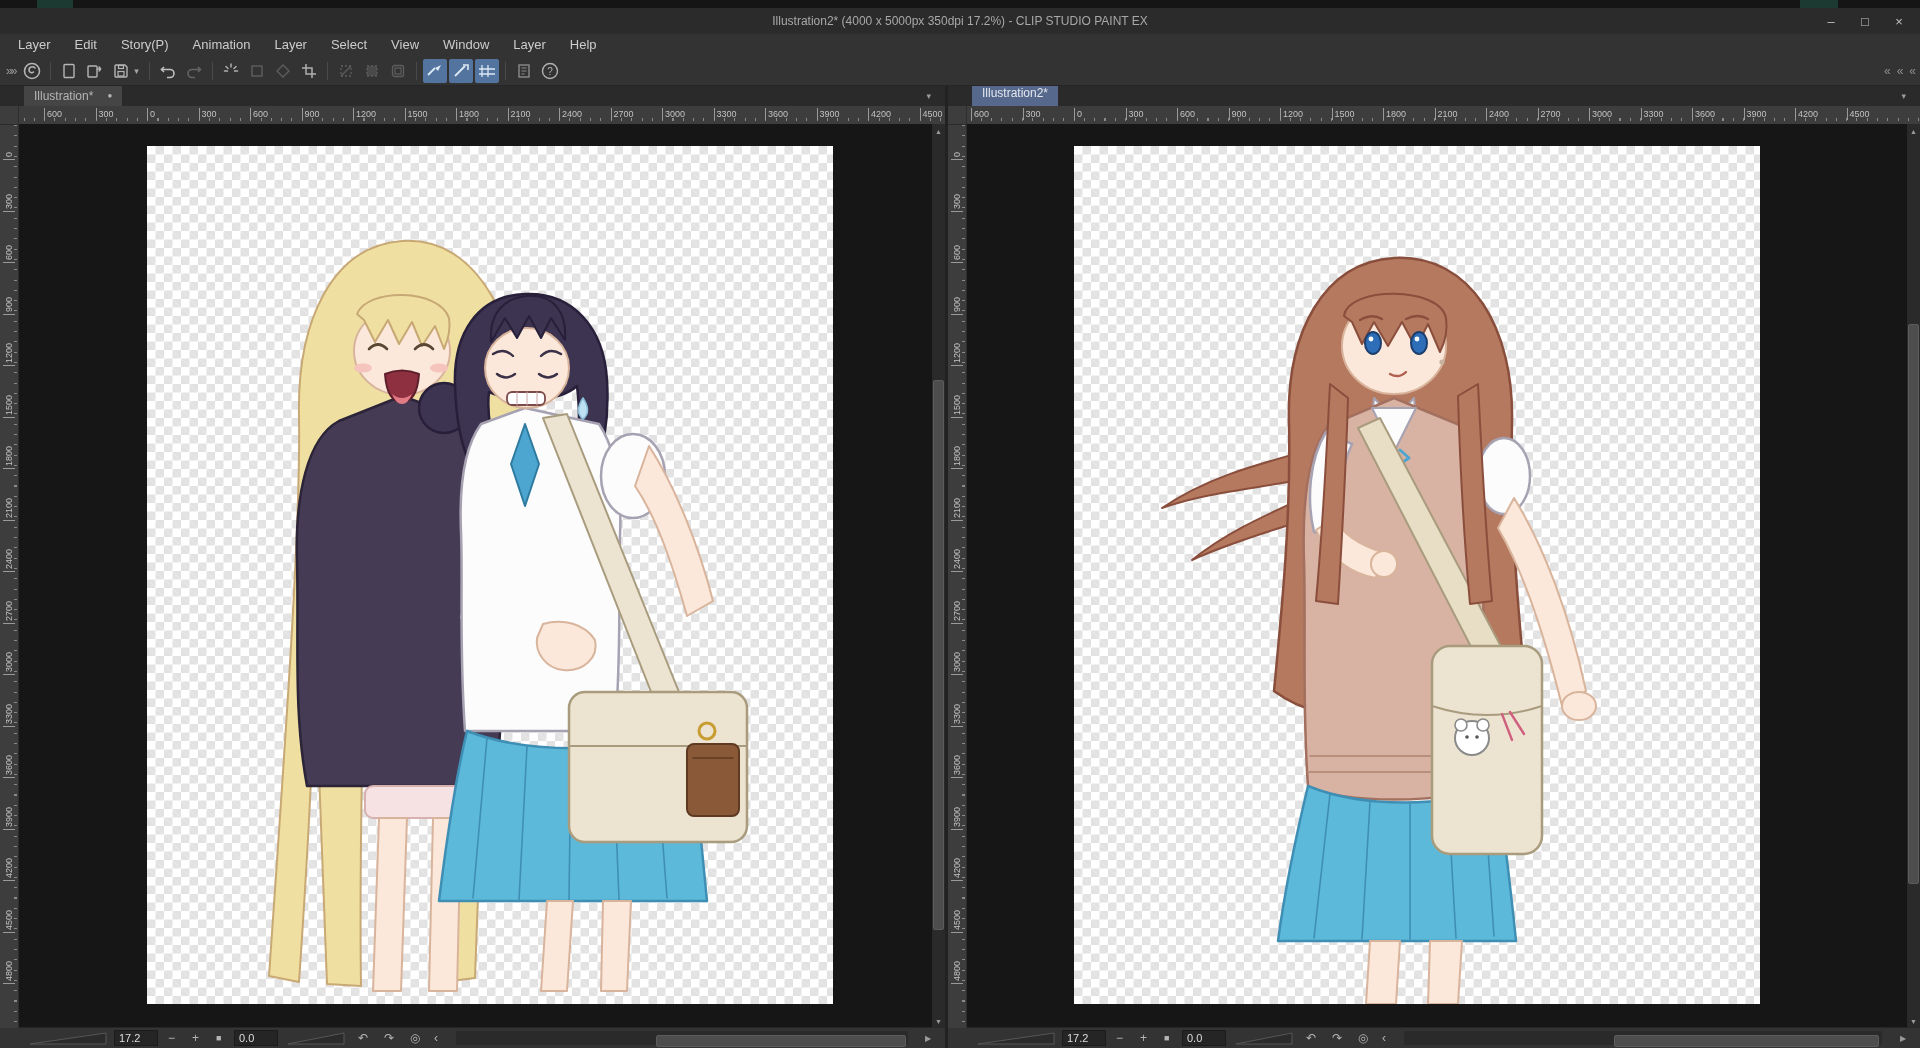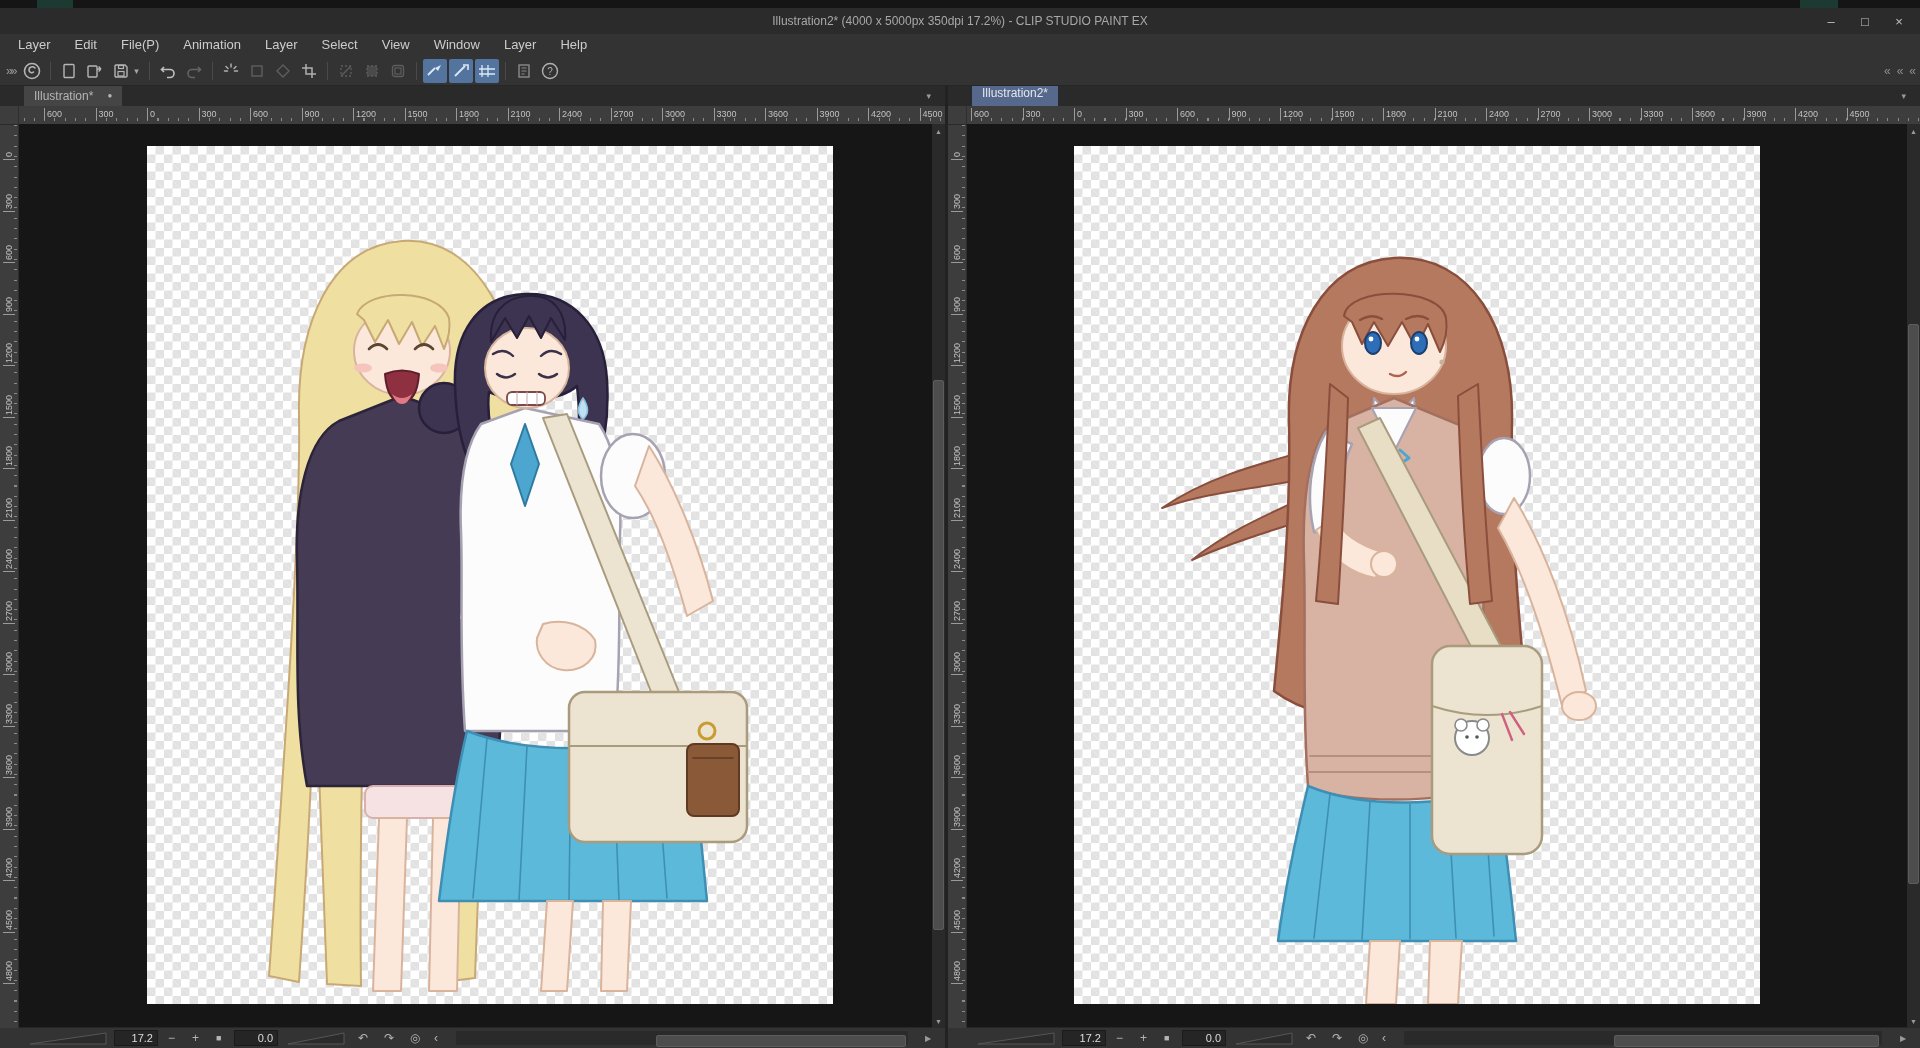--- a/index.html
+++ b/index.html
@@ -57,21 +57,21 @@
      background-size:17px 17px;background-position:0 0,8.5px 8.5px;}
   .canvas svg{position:absolute;left:0;top:0;}
   .vscroll{position:absolute;right:0;top:0;width:13px;height:100%;background:#2a2a2a;z-index:4;}
   .vscroll .arr{position:absolute;left:0;width:13px;height:14px;display:flex;align-items:center;justify-content:center;
                 font-size:7px;color:#9a9a9a;}
   .vscroll .thumb{position:absolute;left:1px;width:11px;background:#4d4d4d;border:1px solid #5c5c5c;box-sizing:border-box;border-radius:2px;}
   .bottombar{position:absolute;left:0;bottom:0;right:0;height:20px;background:#333333;border-top:1px solid #262626;
              display:flex;align-items:center;font-size:11px;}
   .bb-abs{position:absolute;top:0;height:20px;display:flex;align-items:center;}
   .valbox{background:#252525;border:1px solid #1b1b1b;color:#dddddd;font-size:11px;
-          padding:0 4px;height:14px;line-height:14px;min-width:34px;text-align:right;}
+          padding:0 4px;height:14px;line-height:14px;min-width:34px;text-align:left;}
   .bb-glyph{color:#b5b5b5;font-size:12px;padding:0 6px;}
   .bb-glyph.sm{font-size:9px;}
   .htrack{position:absolute;top:3px;height:14px;background:#2a2a2a;border-radius:2px;}
   .hthumb{position:absolute;top:4px;height:12px;background:#4d4d4d;border:1px solid #5c5c5c;box-sizing:border-box;border-radius:2px;}
   .bb-btn-right{position:absolute;top:0;height:20px;width:18px;display:flex;align-items:center;justify-content:center;
                 color:#9a9a9a;font-size:8px;}
 </style>
 </head>
 <body>
 
@@ -84,21 +84,21 @@
   <div class="win-btns">
     <div class="win-btn">–</div>
     <div class="win-btn">□</div>
     <div class="win-btn">×</div>
   </div>
 </div>
 
 <div class="menubar">
     <div class="menu-item">Layer</div>
     <div class="menu-item">Edit</div>
-    <div class="menu-item">File(P)</div>
+    <div class="menu-item">Story(P)</div>
     <div class="menu-item">Animation</div>
     <div class="menu-item">Layer</div>
     <div class="menu-item">Select</div>
     <div class="menu-item">View</div>
     <div class="menu-item">Window</div>
     <div class="menu-item">Layer</div>
     <div class="menu-item">Help</div>
   </div>
 
 <div class="toolbar">

